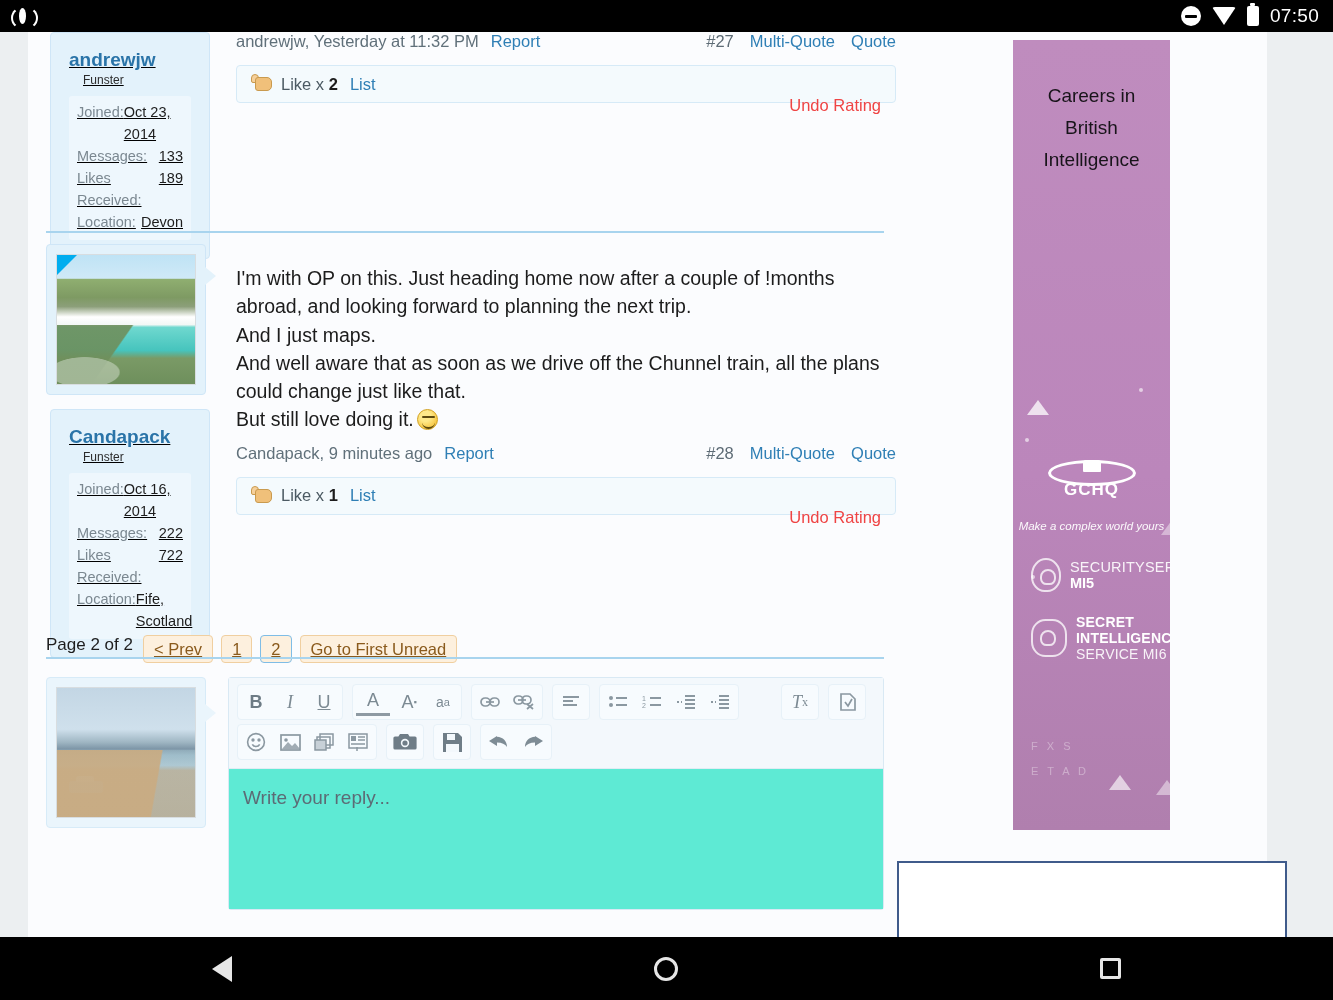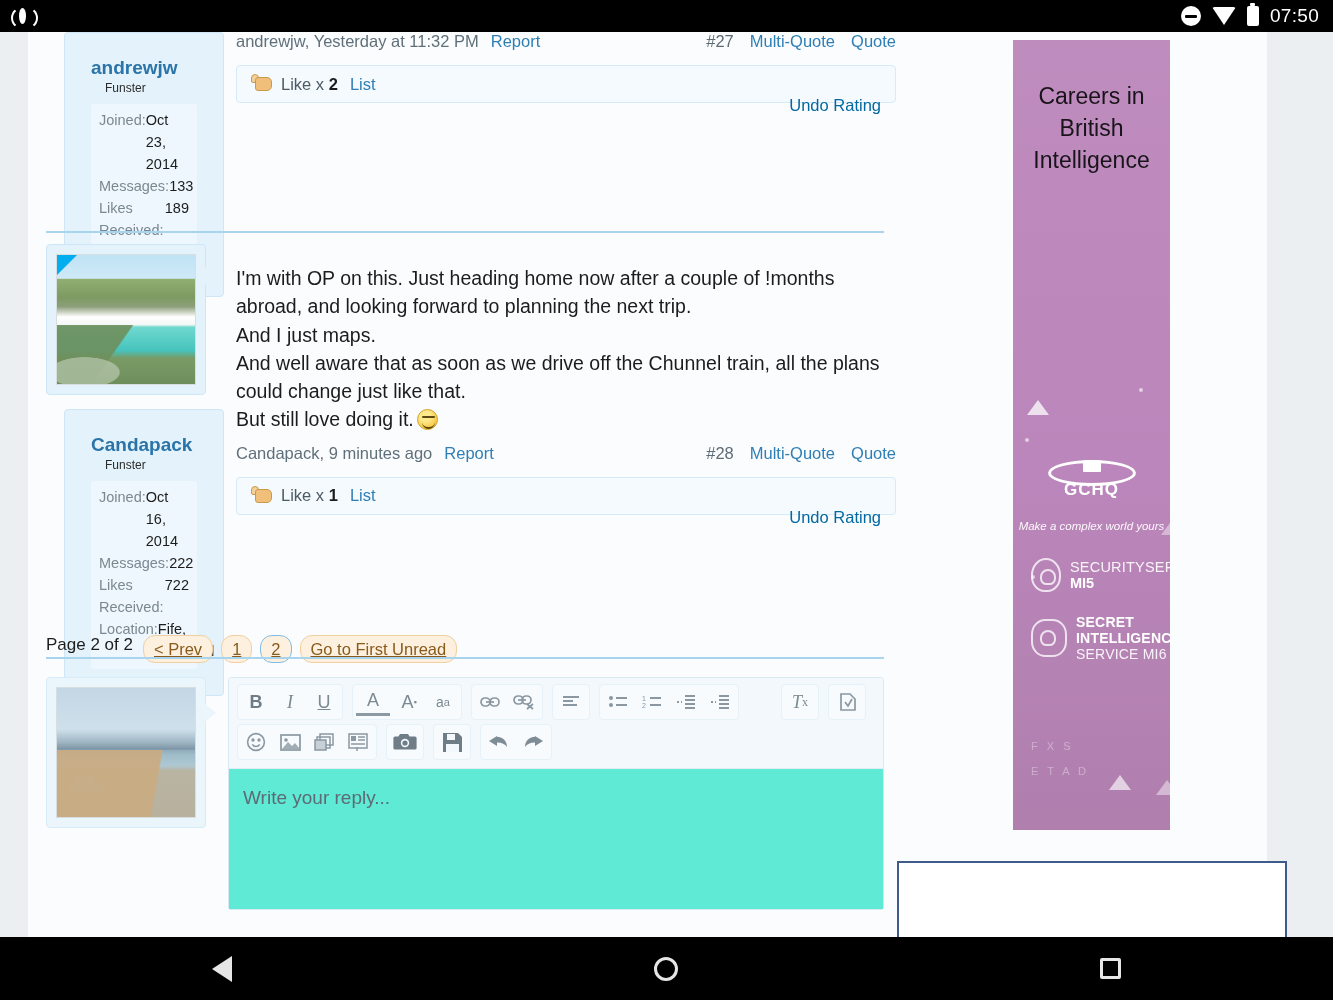--- a/index.html
+++ b/index.html
@@ -45,23 +45,24 @@
   .content-col{
     position:absolute; top:0; left:28px; width:1272px; height:905px;
     background:#fbfcfe;
   }
   .scroll-track{ position:absolute; top:0; right:0; width:33px; height:905px; background:#eceff1;}
 
   
   .post{ position:absolute; }
 
   .usercard{
-    position:absolute; left:36px; width:160px;
+    position:absolute; left:22px; width:160px;
     background:#e3f2fb; border:1px solid #cfe6f7; border-radius:4px;
-    padding:16px;
+    padding:8px;
+    text-decoration:underline;
   }
   .uc-inner{ padding:8px 10px 10px 10px;}
   .username{ color:#2a74a8; font-size:19px; font-weight:bold; line-height:1.15; }
   .usertitle{ color:#2b2b2b; font-size:12px; margin-top:2px;margin-left:14px;}
   .uc-stats{
     margin-top:9px; background:#eef7fd; border-radius:3px; padding:5px 8px 7px 8px;
   }
   .uc-row{ display:flex; justify-content:space-between; font-size:14.5px; line-height:22px;}
   .uc-k{ color:#7b8891; }
   .uc-v{ color:#1d1d1d; }
@@ -130,30 +131,30 @@
     height:38px; display:flex; align-items:center; padding:0 14px; font-size:16.5px;
   }
   .likebar .thumb{
     width:22px;height:20px; margin-right:8px; position:relative; flex:none;
   }
   .thumb .pad{position:absolute;left:4px;top:3px;width:17px;height:14px;background:#f0c07a;border:1px solid #c99a4e;border-radius:3px 5px 5px 3px;}
   .thumb .up{position:absolute;left:0px;top:0px;width:8px;height:9px;background:#f6d09b;border:1px solid #c99a4e;border-radius:4px 4px 2px 2px;}
   .lb-text{ color:#4c5a63; }
   .lb-text b{ color:#1c1c1c; }
   .lb-list{ color:#2f7fb5; margin-left:12px; text-decoration:none;}
-  .lb-undo{ margin-left:auto; color:#0369a1; text-decoration:none;margin-top:43px;}
+  .lb-undo{ margin-left:auto; color:#ef4444; text-decoration:none;margin-top:43px;}
 
   .divider{ position:absolute; left:18px; width:838px; height:2px; background:#a8d4ee;}
 
   
   .pager{ position:absolute; left:18px; top:603px; display:flex; gap:8px; font-size:17px;}
   .pager-label{ color:#1d1d1d; margin-right:2px;}
   .pbtn{
     border:1px solid #f0cfa0; background:#fdf0de; color:#8a5a1c;
-    border-radius:12px; padding:4px 10px; font-size:16.5px; line-height:18px;
+    border-radius:4px; padding:4px 10px; font-size:16.5px; line-height:18px;
   }
   .pbtn.current{ border-color:#7fbde6; background:#fdf0de; color:#8a5a1c;}
 
   
   .editor-wrap{ position:absolute; left:18px; top:645px; width:838px; }
   .ed-avatar{
     position:absolute; left:0; top:0; width:160px;
     background:#eaf5fc; border:1px solid #d7ebf8; border-radius:4px; padding:9px;
   }
   .ed-main{
@@ -177,21 +178,21 @@
   .reply-placeholder{ color:#5c6b75; font-size:19px;}
 
   
   .ad{
     position:absolute; left:1013px; top:8px; width:157px; height:790px;
     background:linear-gradient(180deg,#bf8cbe 0%,#bb86bb 55%,#b07fae 100%);
     overflow:hidden;
   }
   .ad-title{
     position:absolute; top:40px; left:0; width:100%; text-align:center;
-    color:#18141a; font-size:23px; line-height:32px; font-weight:500;
+    color:#18141a; font-size:19px; line-height:32px; font-weight:500;
   }
   .ad-logos{ position:absolute; top:410px; left:0; width:100%; color:#fff;}
   .gchq{ text-align:center; position:relative; height:56px;}
   .gchq .ring{
     width:88px;height:26px;border:3px solid #fff;border-radius:50%;
     margin:10px auto 0 auto;
   }
   .gchq .word{
     position:absolute; left:0; right:0; top:20px; text-align:center;
     font-size:17px; letter-spacing:1px; font-weight:bold;

